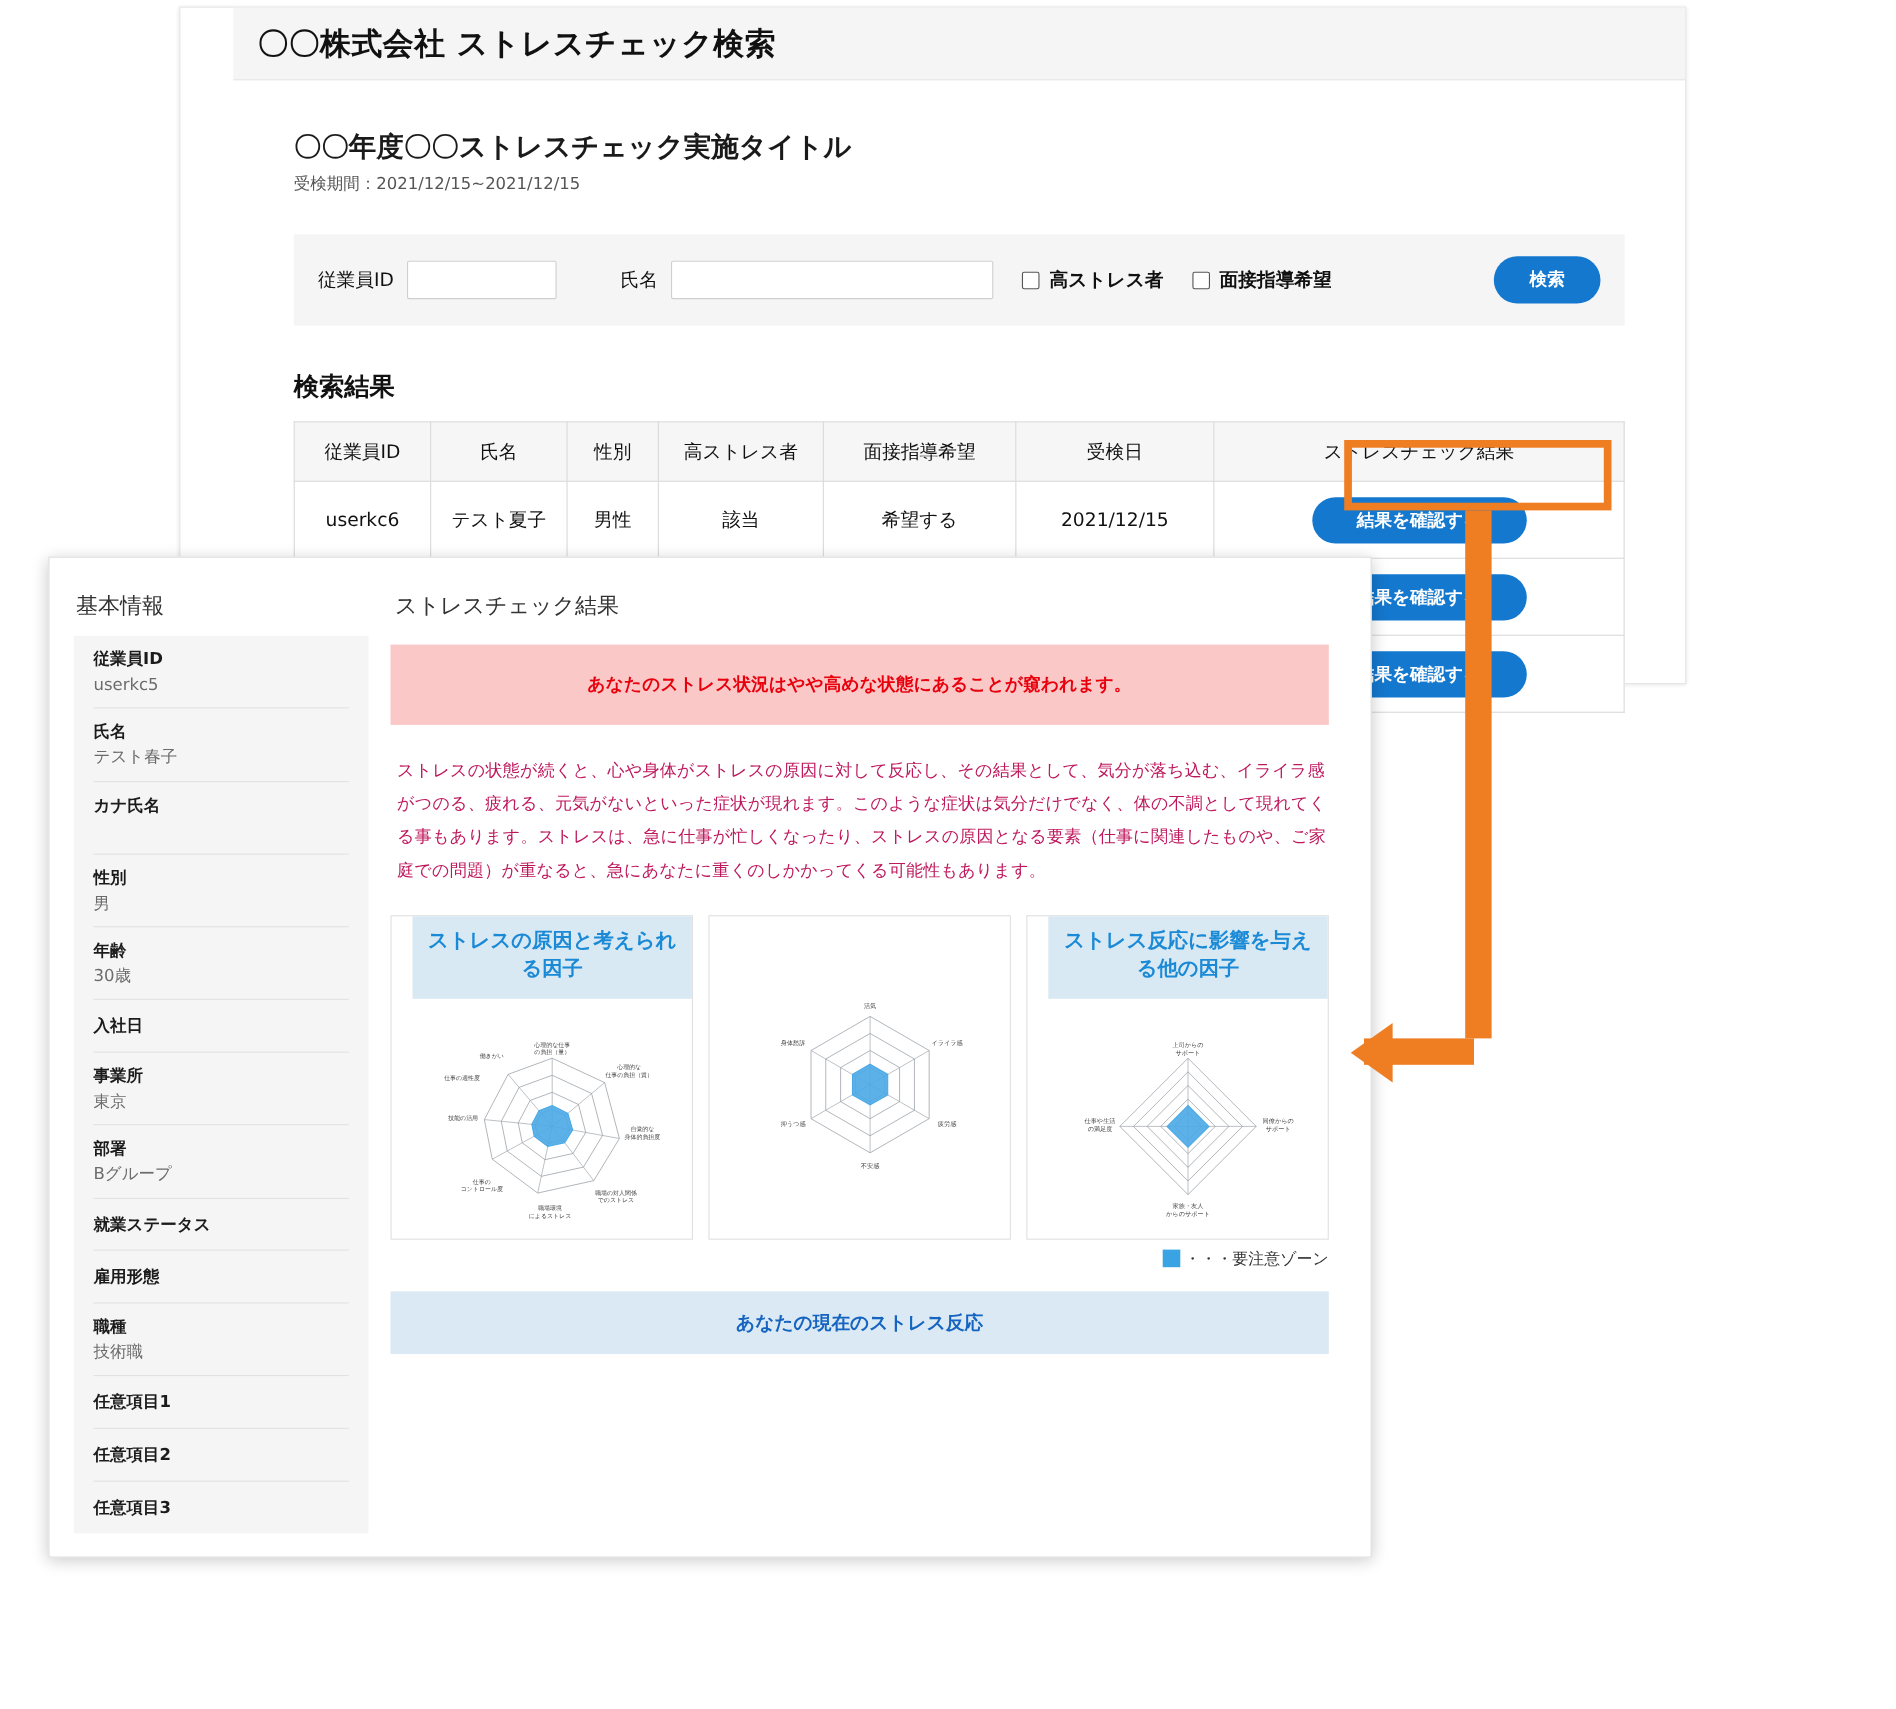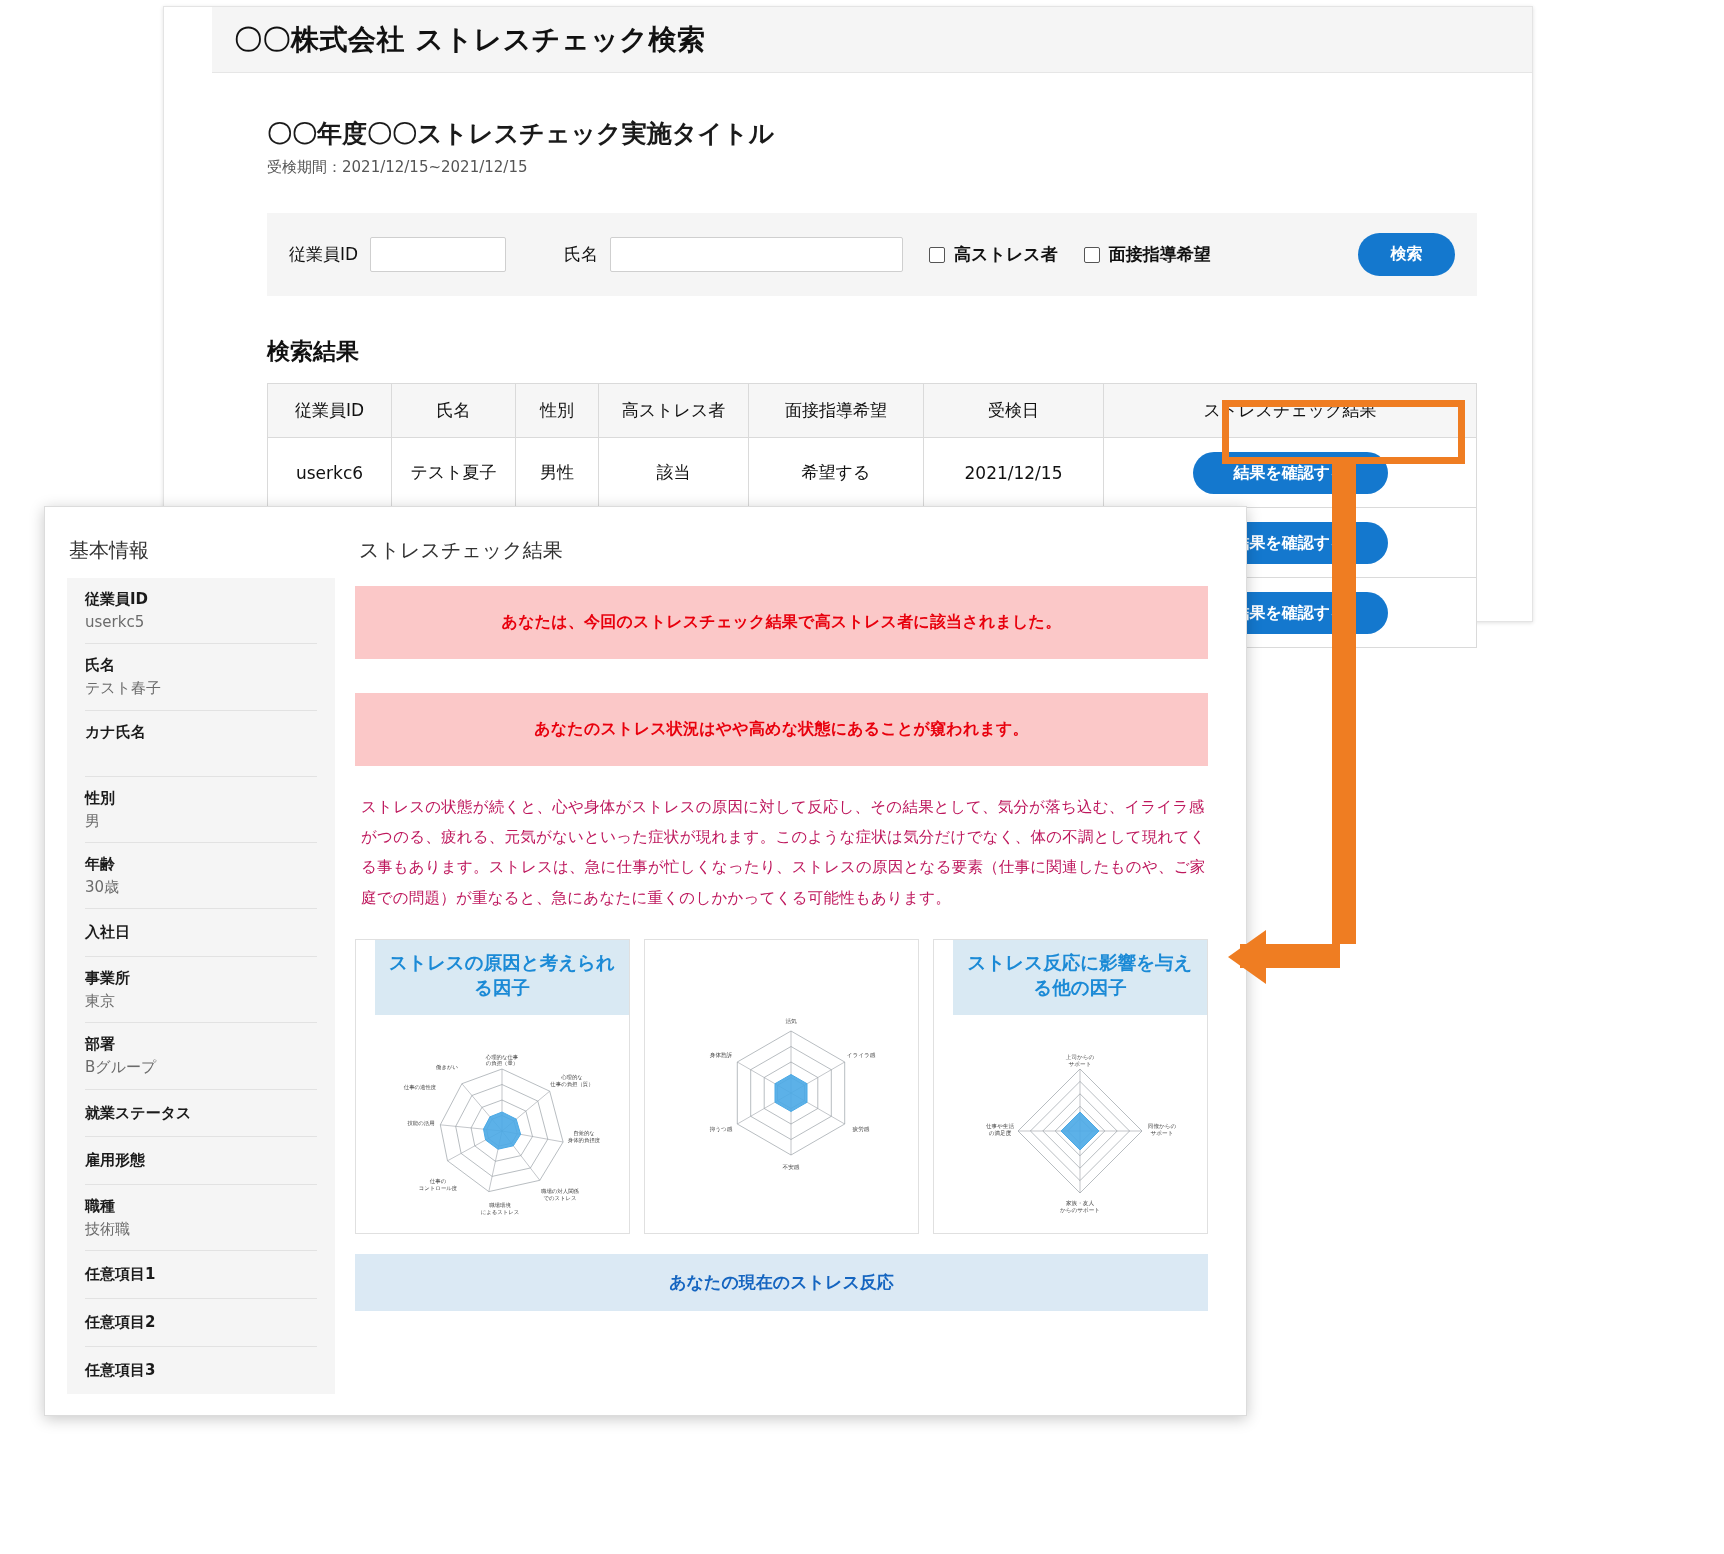--- a/index.html
+++ b/index.html
@@ -285,21 +285,20 @@
       </div>
       <div class="binfo novalue">
         <div class="k">任意項目3</div>
       </div>
     </div>
   </div>
 
   <div id="result-pane">
     <div class="res-h">ストレスチェック結果</div>
 
-    <div class="alert">あなたは、今回のストレスチェック結果で高ストレス者に該当されました。</div>
     <div class="alert second">あなたのストレス状況はやや高めな状態にあることが窺われます。</div>
 
     <p class="desc">ストレスの状態が続くと、心や身体がストレスの原因に対して反応し、その結果として、気分が落ち込む、イライラ感がつのる、疲れる、元気がないといった症状が現れます。このような症状は気分だけでなく、体の不調として現れてくる事もあります。ストレスは、急に仕事が忙しくなったり、ストレスの原因となる要素（仕事に関連したものや、ご家庭での問題）が重なると、急にあなたに重くのしかかってくる可能性もあります。</p>
 
     <div class="cards">
 
       <div class="card">
         <div class="card-h">ストレスの原因と考えられる因子</div>
         <div class="card-b">
           <svg width="230" height="210" viewBox="0 0 230 210">
@@ -399,20 +398,24 @@
                 <text x="-80" y="-3">仕事や生活</text>
                   <text x="-80" y="4">の満足度</text>
               </g>
             </g>
           </svg>
         </div>
       </div>
 
     </div>
 
+    <div class="legend">
+      <span class="sw"></span>
+      <span>・・・要注意ゾーン</span>
+    </div>
 
     <div class="bottom-banner">あなたの現在のストレス反応</div>
   </div>
 </div>
 
 <div id="highlight-box"></div>
 <div id="arrow-shaft"></div>
 <div id="arrow-cross"></div>
 <div id="arrow-head"></div>
 

